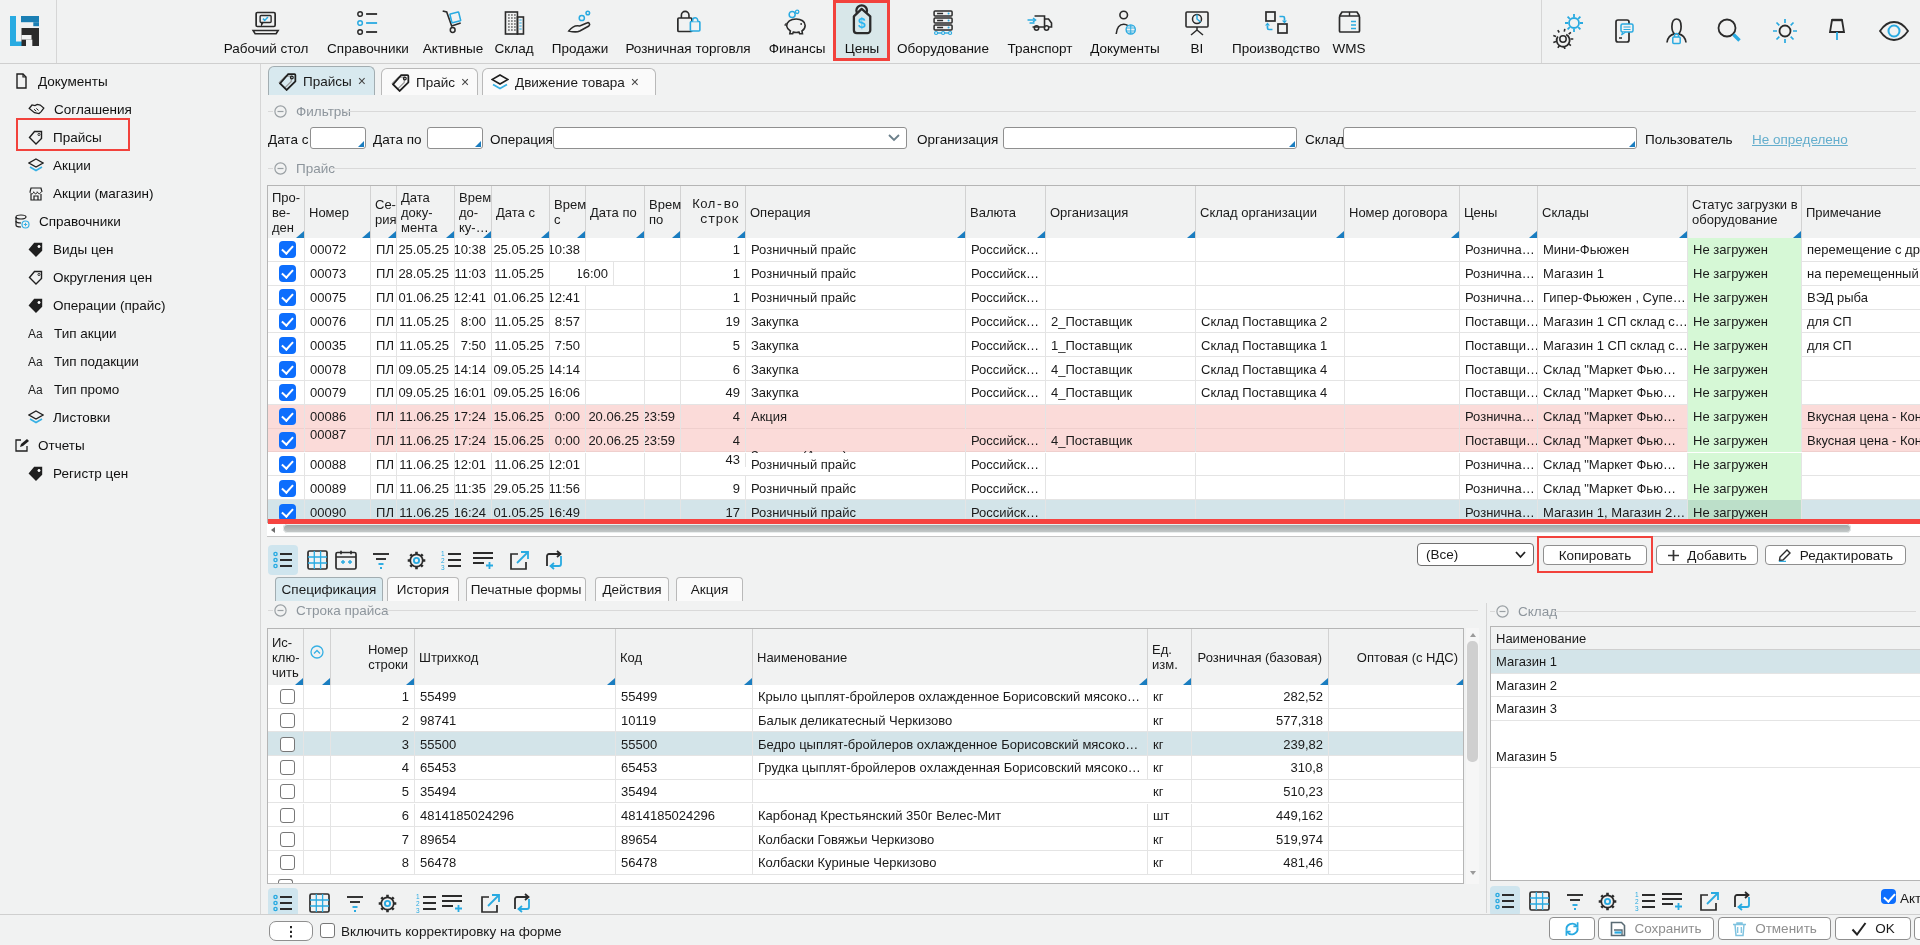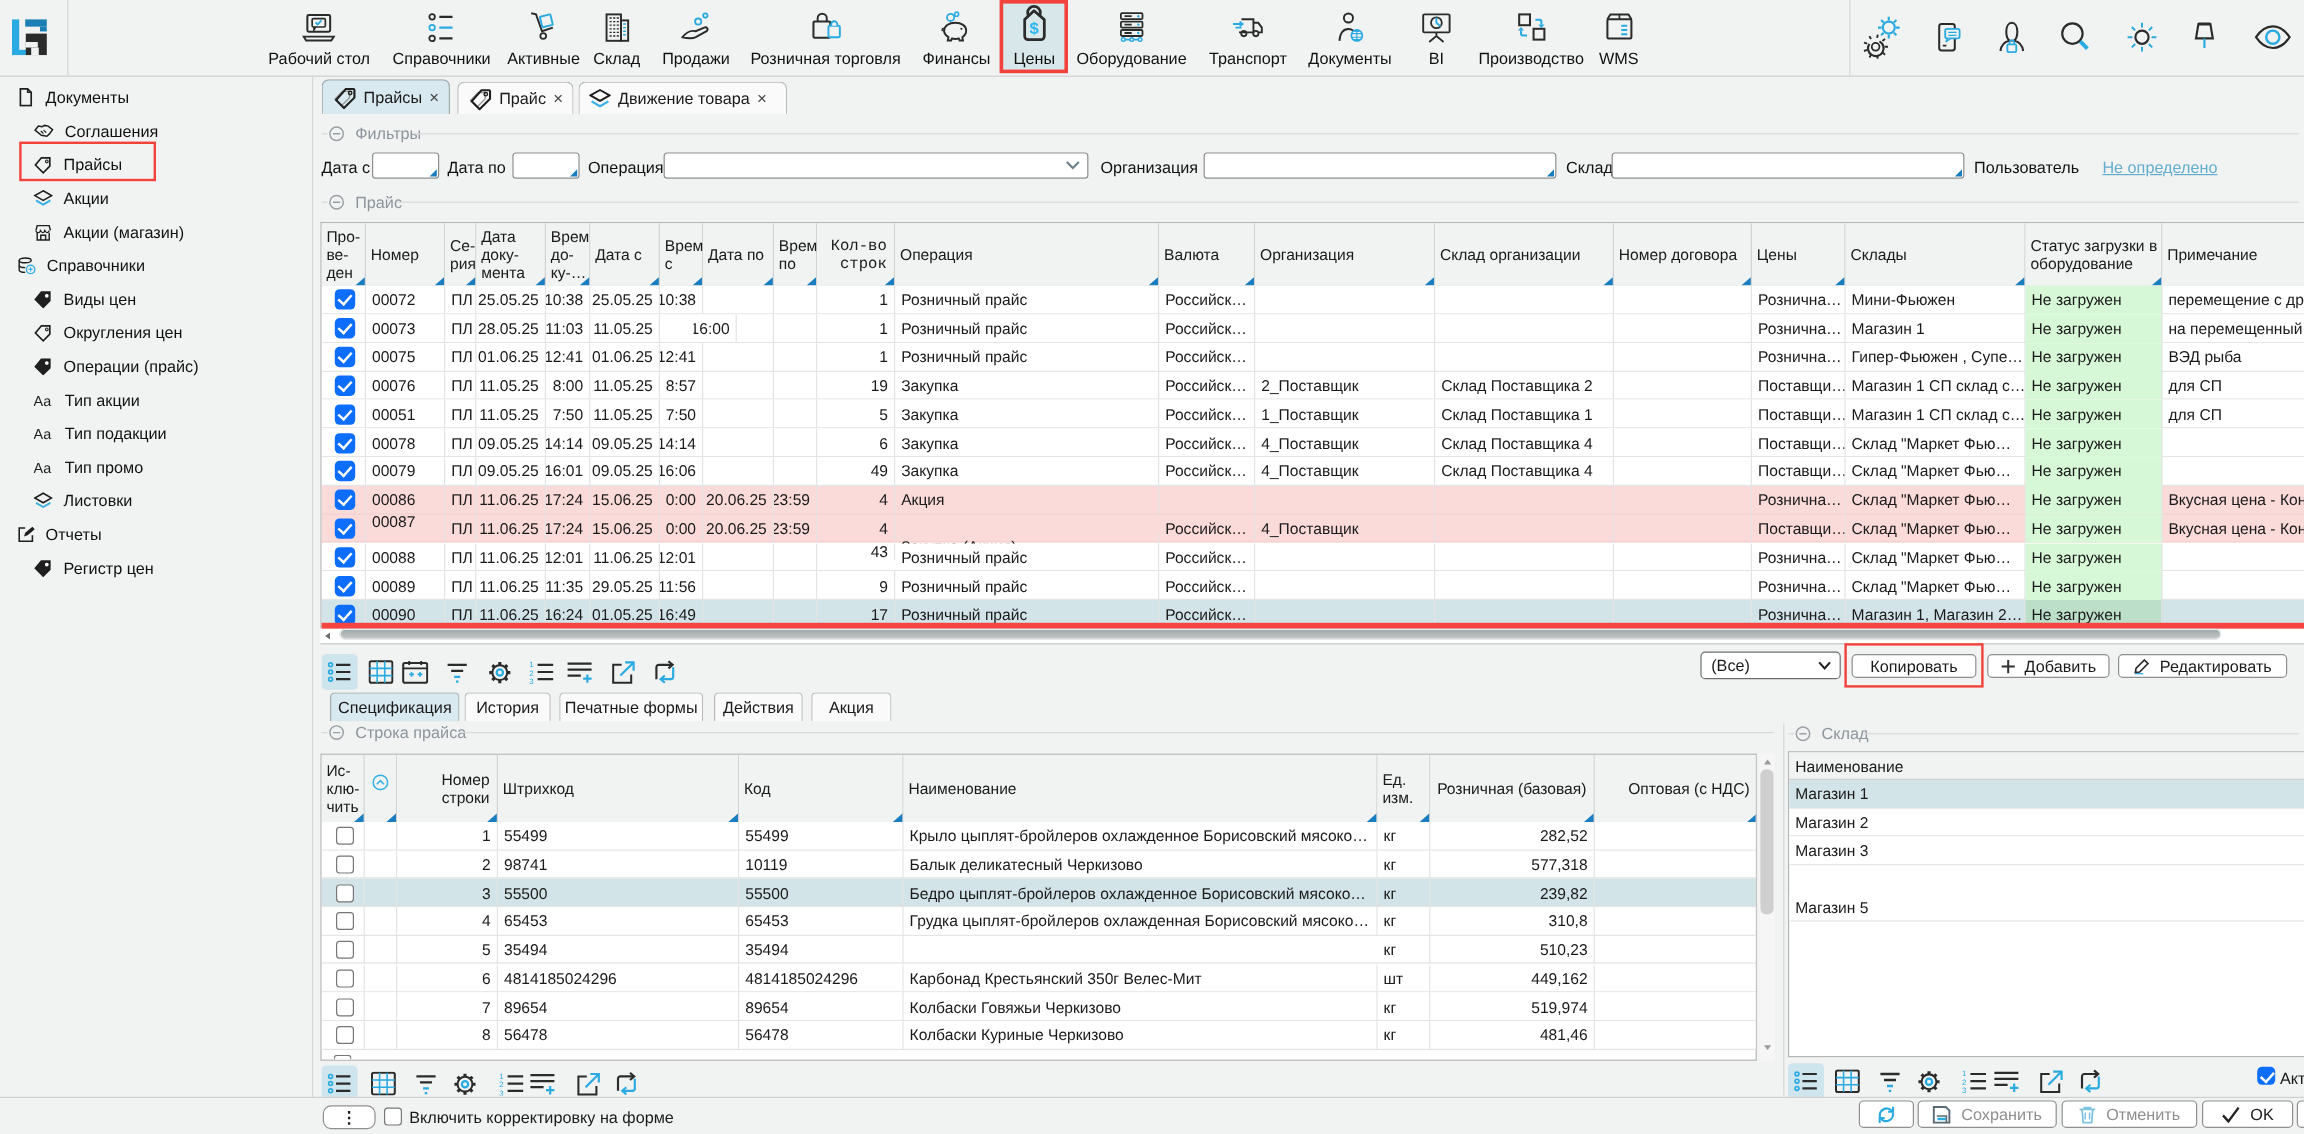--- a/index.html
+++ b/index.html
@@ -563,21 +563,21 @@
 <div class="cell " style="position:absolute;left:1077px;top:0;width:115px;height:23.83px;padding:0 2px 0 5px;"></div>
 <div class="cell " style="position:absolute;left:1192px;top:0;width:78px;height:23.83px;padding:0 2px 0 5px;">Поставщи…</div>
 <div class="cell " style="position:absolute;left:1270px;top:0;width:150px;height:23.83px;padding:0 2px 0 5px;">Магазин 1 СП склад с…</div>
 <div class="cell " style="position:absolute;left:1420px;top:0;width:114px;height:23.83px;padding:0 2px 0 5px;background:#d6f8d6;">Не загружен</div>
 <div class="cell " style="position:absolute;left:1534px;top:0;width:130px;height:23.83px;padding:0 2px 0 5px;">для СП</div>
 </div>
 <div style="position:absolute;left:0;top:147.3px;width:1660px;height:23.83px;background:#fff;border-bottom:1px solid #e4e4e4">
 <div class="cell c" style="position:absolute;left:0px;top:0;width:37px;height:23.83px;padding:0 2px 0 5px;">
         <span class="cb"></span>
       </div>
-<div class="cell " style="position:absolute;left:37px;top:0;width:66px;height:23.83px;padding:0 2px 0 5px;">00051</div>
+<div class="cell " style="position:absolute;left:37px;top:0;width:66px;height:23.83px;padding:0 2px 0 5px;">00035</div>
 <div class="cell c" style="position:absolute;left:103px;top:0;width:26px;height:23.83px;padding:0 2px 0 5px;">ПЛ</div>
 <div class="cell r" style="position:absolute;left:129px;top:0;width:58px;height:23.83px;padding:0 5px 0 4px;">11.05.25</div>
 <div class="cell r" style="position:absolute;left:187px;top:0;width:37px;height:23.83px;padding:0 5px 0 4px;">7:50</div>
 <div class="cell r" style="position:absolute;left:224px;top:0;width:58px;height:23.83px;padding:0 5px 0 4px;">11.05.25</div>
 <div class="cell r" style="position:absolute;left:282px;top:0;width:36px;height:23.83px;padding:0 5px 0 4px;">7:50</div>
 <div class="cell r" style="position:absolute;left:318px;top:0;width:59px;height:23.83px;padding:0 5px 0 4px;"></div>
 <div class="cell r" style="position:absolute;left:377px;top:0;width:36px;height:23.83px;padding:0 5px 0 4px;"></div>
 <div class="cell r" style="position:absolute;left:413px;top:0;width:65px;height:23.83px;padding:0 5px 0 4px;">5</div>
 <div class="cell " style="position:absolute;left:478px;top:0;width:220px;height:23.83px;padding:0 2px 0 5px;">Закупка</div>
 <div class="cell " style="position:absolute;left:698px;top:0;width:80px;height:23.83px;padding:0 2px 0 5px;">Российск…</div>

